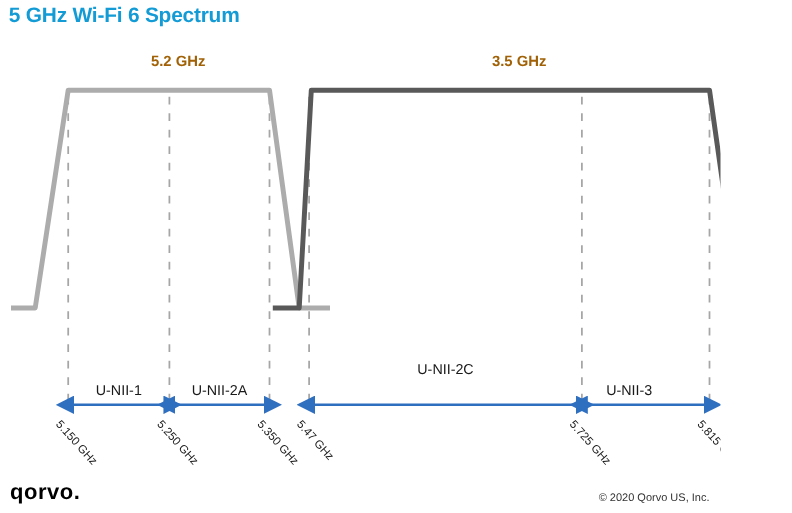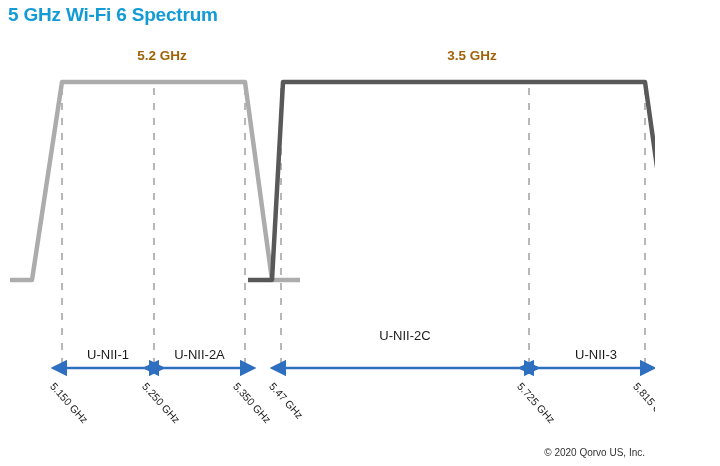--- a/index.html
+++ b/index.html
@@ -113,26 +113,27 @@
         <line x1="157" x2="242" y1="368" y2="368" stroke="#2F6FC0" stroke-width="2.4" marker-start="url(#arrow-start)" marker-end="url(#arrow-end)"></line>
         <line x1="284" x2="526" y1="368" y2="368" stroke="#2F6FC0" stroke-width="2.4" marker-start="url(#arrow-start)" marker-end="url(#arrow-end)"></line>
         <line x1="532" x2="642" y1="368" y2="368" stroke="#2F6FC0" stroke-width="2.4" marker-start="url(#arrow-start)" marker-end="url(#arrow-end)"></line>
       </g>
   </svg>
 
   <div id="unii-labels">
       <div class="unii-label" style="left: 108px; top: 347px;">U-NII-1</div>
       <div class="unii-label" style="left: 199.5px; top: 347px;">U-NII-2A</div>
       <div class="unii-label" style="left: 405px; top: 328px;">U-NII-2C</div>
-      <div class="unii-label" style="left: 596px; top: 347px;">U-NII-3</div>
+      <div class="unii-label" style="left: 572px; top: 347px;">U-NII-3</div>
     </div>
   <div id="freq-labels">
       <div class="freq-label" style="left: 57px; top: 380px;">5.150 GHz</div>
       <div class="freq-label" style="left: 149px; top: 380px;">5.250 GHz</div>
       <div class="freq-label" style="left: 240px; top: 380px;">5.350 GHz</div>
       <div class="freq-label" style="left: 276px; top: 380px;">5.47 GHz</div>
       <div class="freq-label" style="left: 524px; top: 380px;">5.725 GHz</div>
       <div class="freq-label" style="left: 640px; top: 380px;">5.815 GHz</div>
     </div>
 
+  <div id="logo">qorvo.</div>
   <div id="copyright">© 2020 Qorvo US, Inc.</div>
 
 </div>
 
 </body></html>

